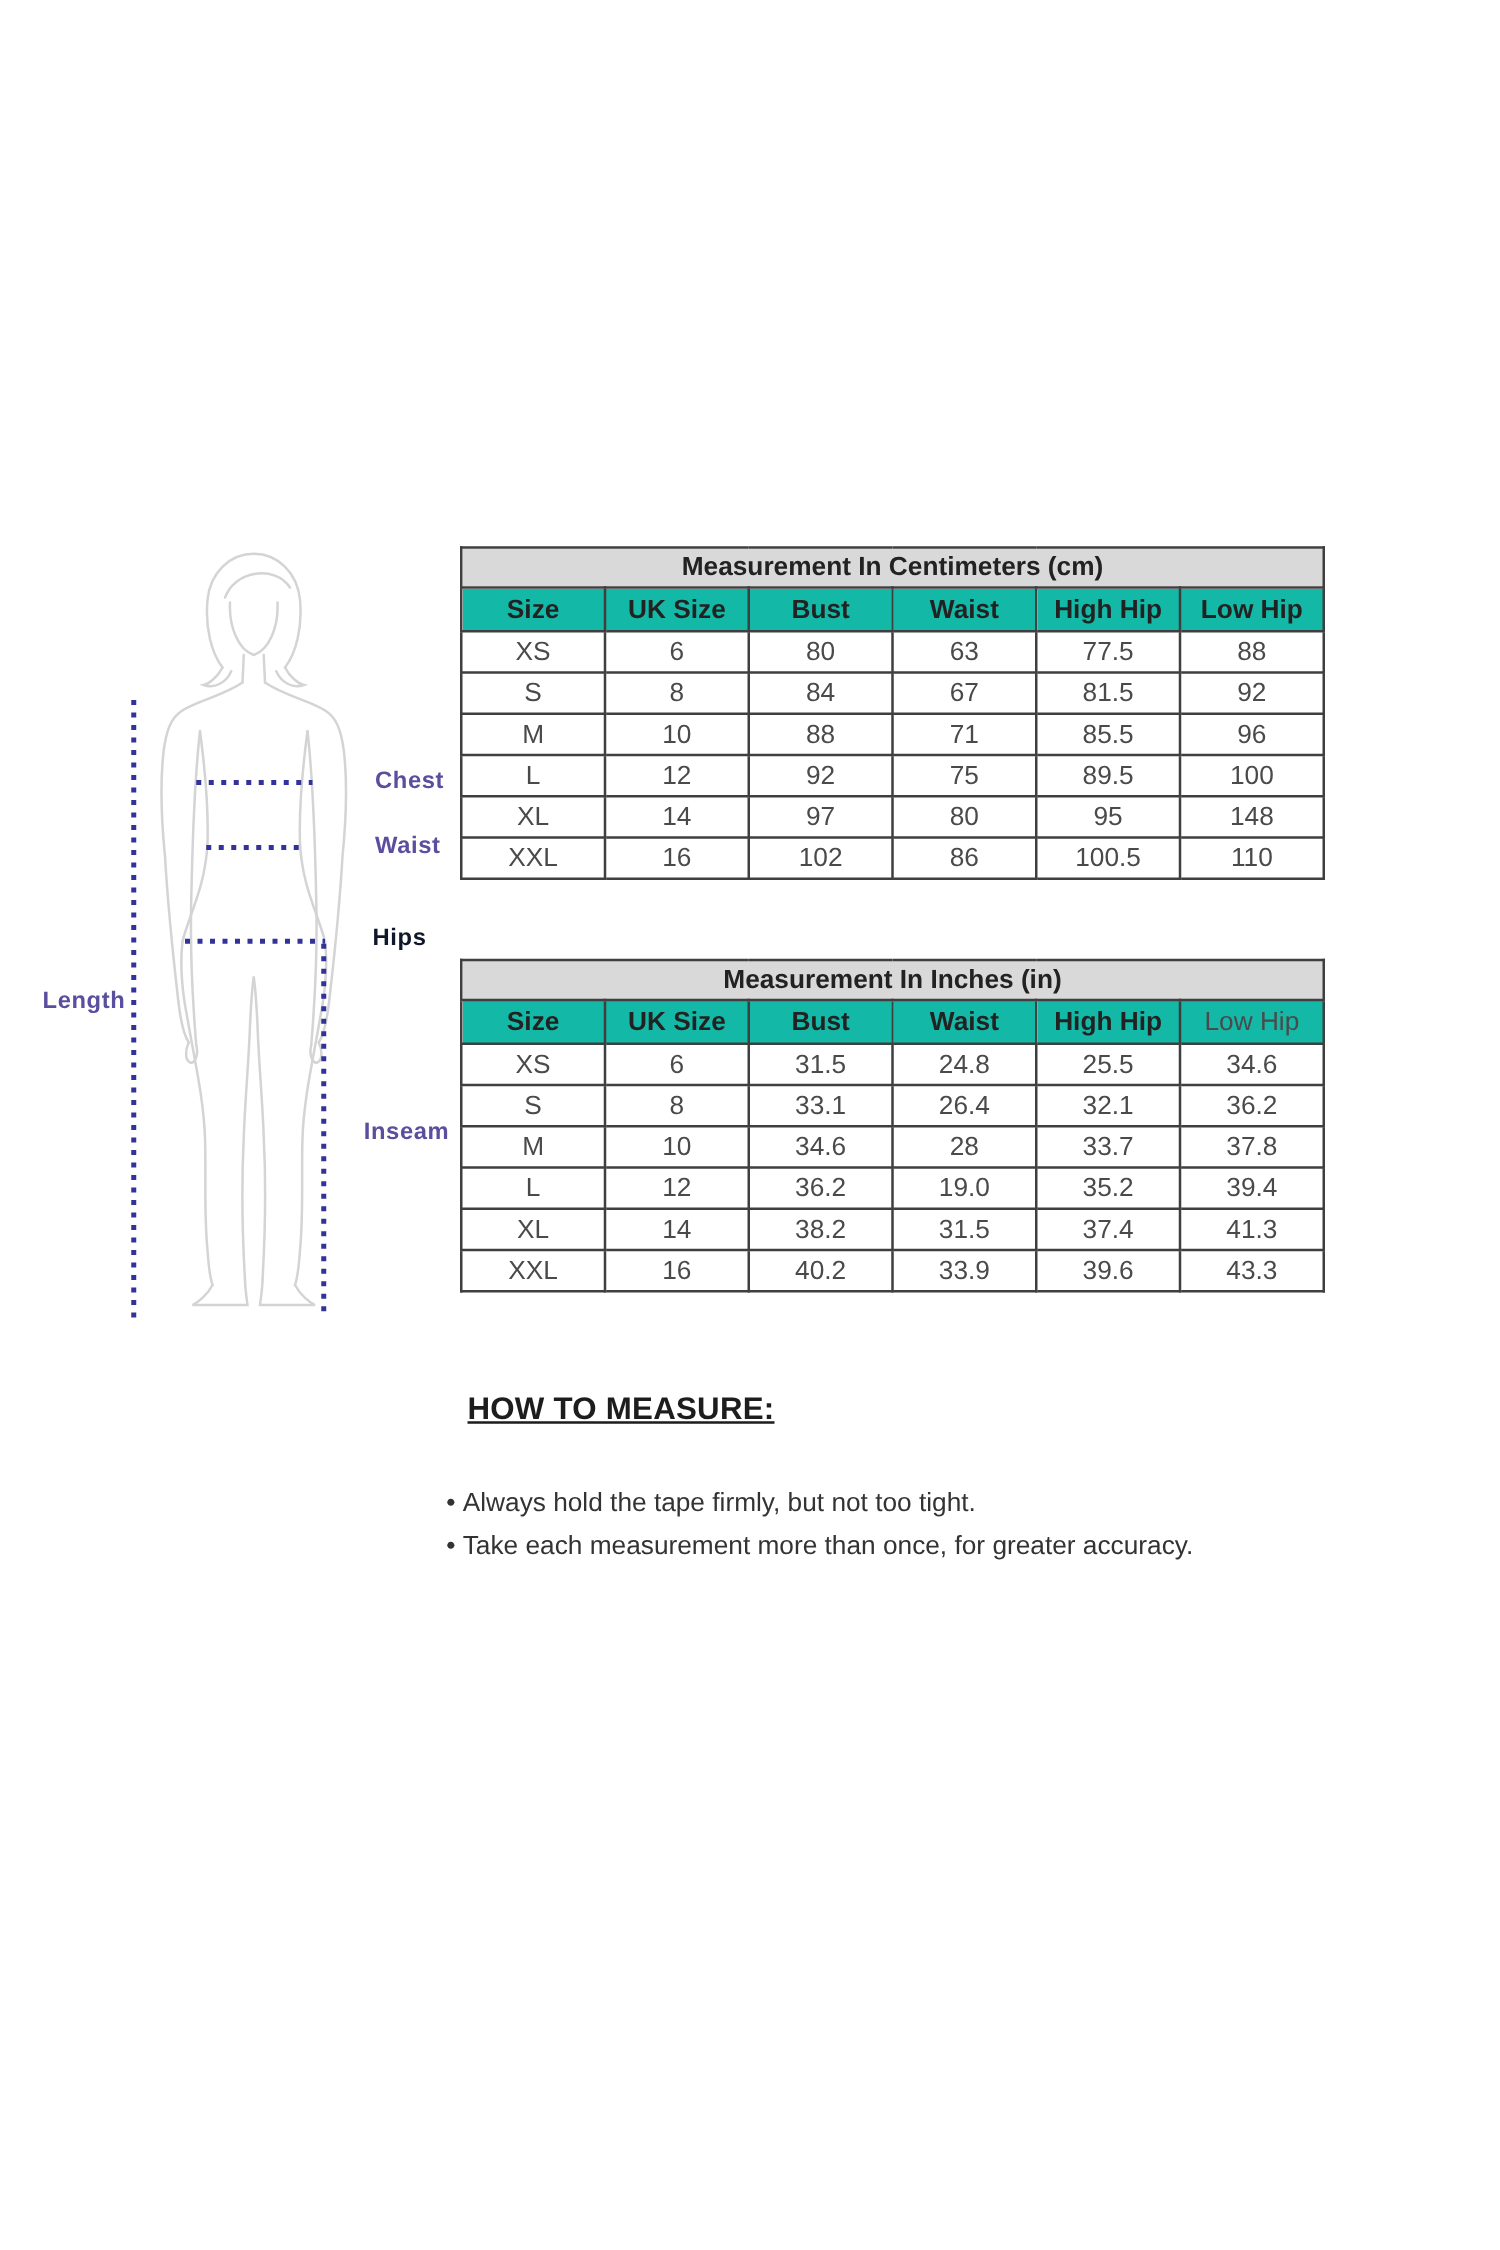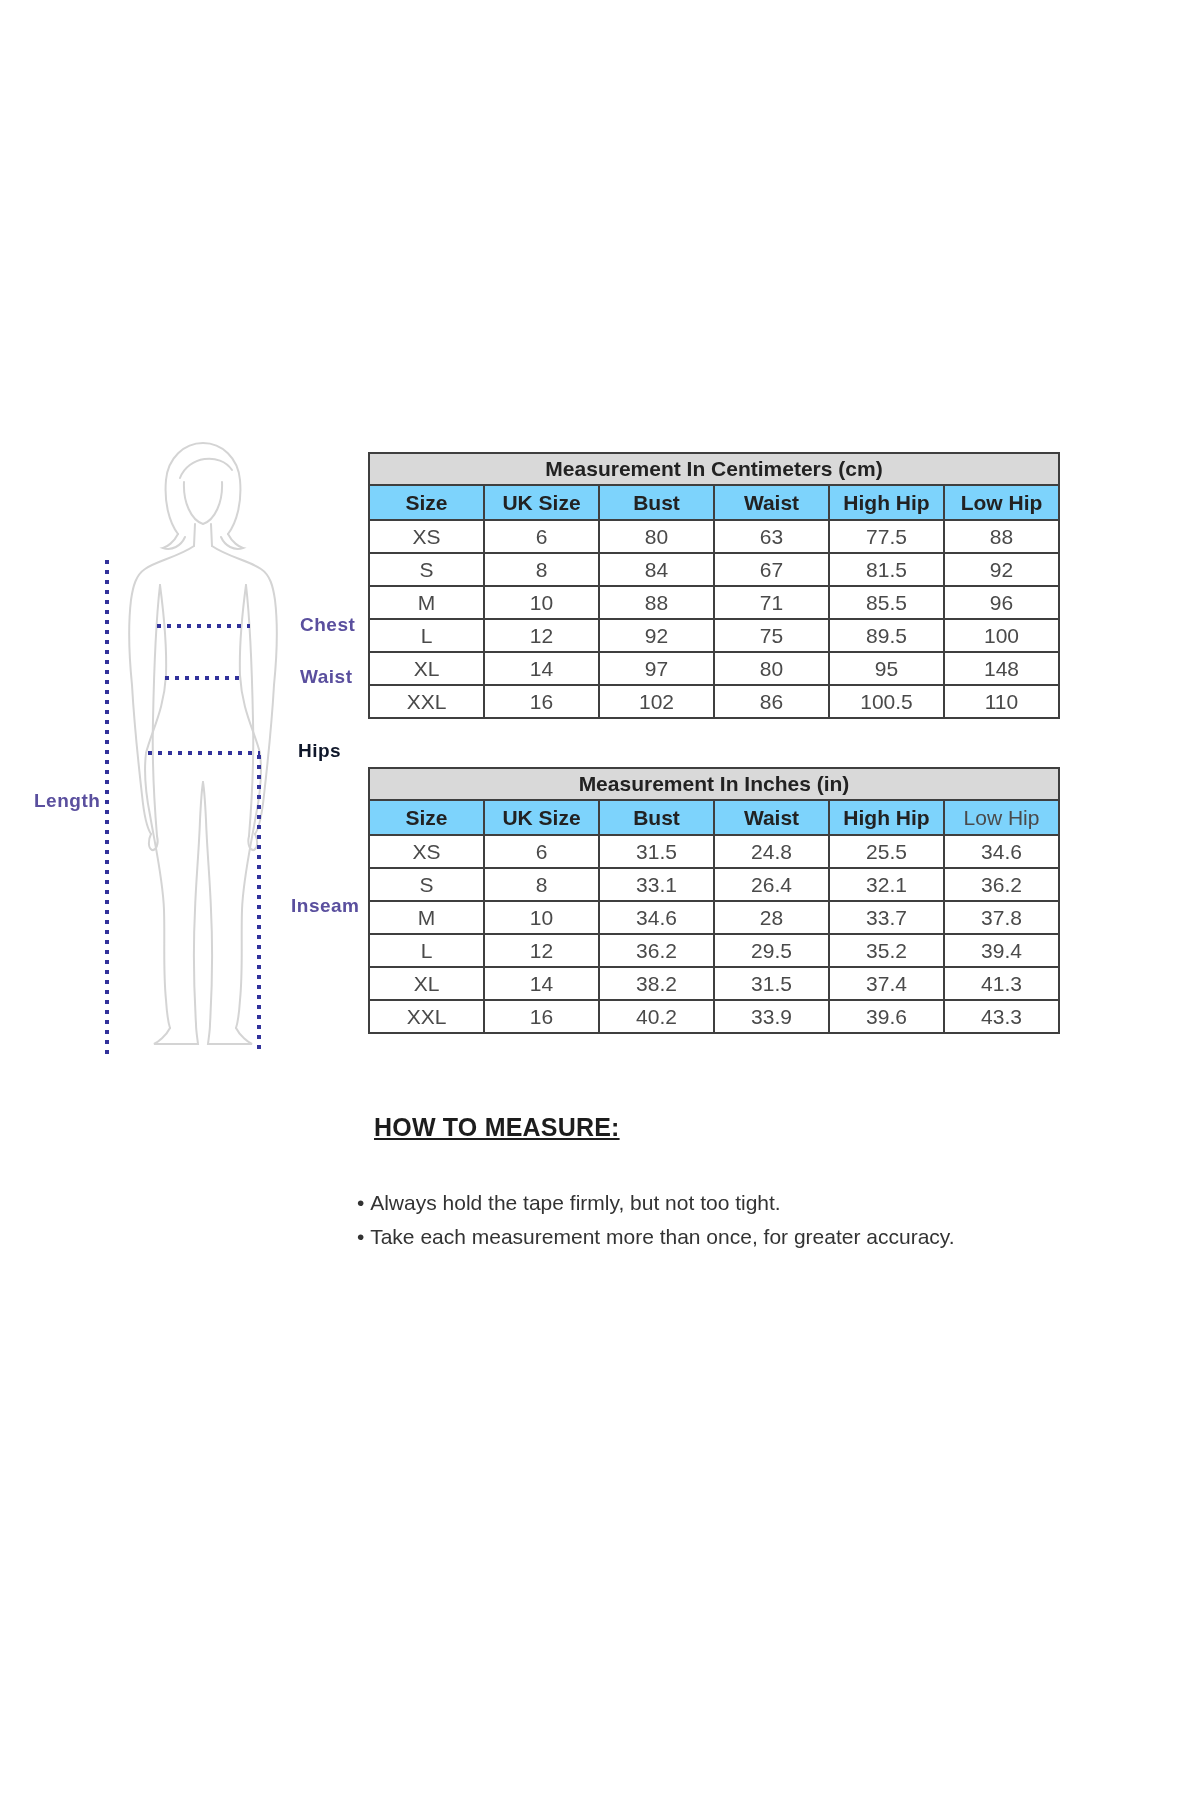--- a/index.html
+++ b/index.html
@@ -34,41 +34,41 @@
   .size-table {
     position: absolute;
     left: 368px;
     width: 692px;
     border-collapse: collapse;
     table-layout: fixed;
     font-size: 21px;
     color: #3f3f3f;
     background: #ffffff;
   }
-  .size-table.table-cm { top: 452px; border-radius: 14px; }
+  .size-table.table-cm { top: 437px; border-radius: 14px; }
   .size-table.table-in { top: 767px; padding-left: 44px; }
   .size-table th, .size-table td {
     border: 2px solid #3f3f3f;
     text-align: center;
     padding: 0;
     overflow: hidden;
     white-space: nowrap;
   }
   .size-table .title-row th {
     background: #d9d9d9;
     height: 30px;
     font-weight: bold;
     color: #222222;
     font-size: 21px;
   }
   .size-table .head-row th {
     height: 33px;
     font-weight: bold;
     color: #222222;
-    background: #7dd3fc;
+    background: #14b8a6;
   }
   .size-table tbody td { height: 31px; color: #4a4a4a; }
   .size-table.table-in .head-row th:last-child { font-weight: 400; color: #4a4a4a; }
 
   
   .howto { position: absolute; left: 357px; top: 1096px; width: 740px; color: #2d2d2d; }
   .howto-heading {
     margin: 17px;
     font-size: 25px;
     font-weight: bold;
@@ -234,21 +234,21 @@
           <td>10</td>
           <td>34.6</td>
           <td>28</td>
           <td>33.7</td>
           <td>37.8</td>
         </tr>
         <tr>
           <td>L</td>
           <td>12</td>
           <td>36.2</td>
-          <td>29.5</td>
+          <td>19.0</td>
           <td>35.2</td>
           <td>39.4</td>
         </tr>
         <tr>
           <td>XL</td>
           <td>14</td>
           <td>38.2</td>
           <td>31.5</td>
           <td>37.4</td>
           <td>41.3</td>

